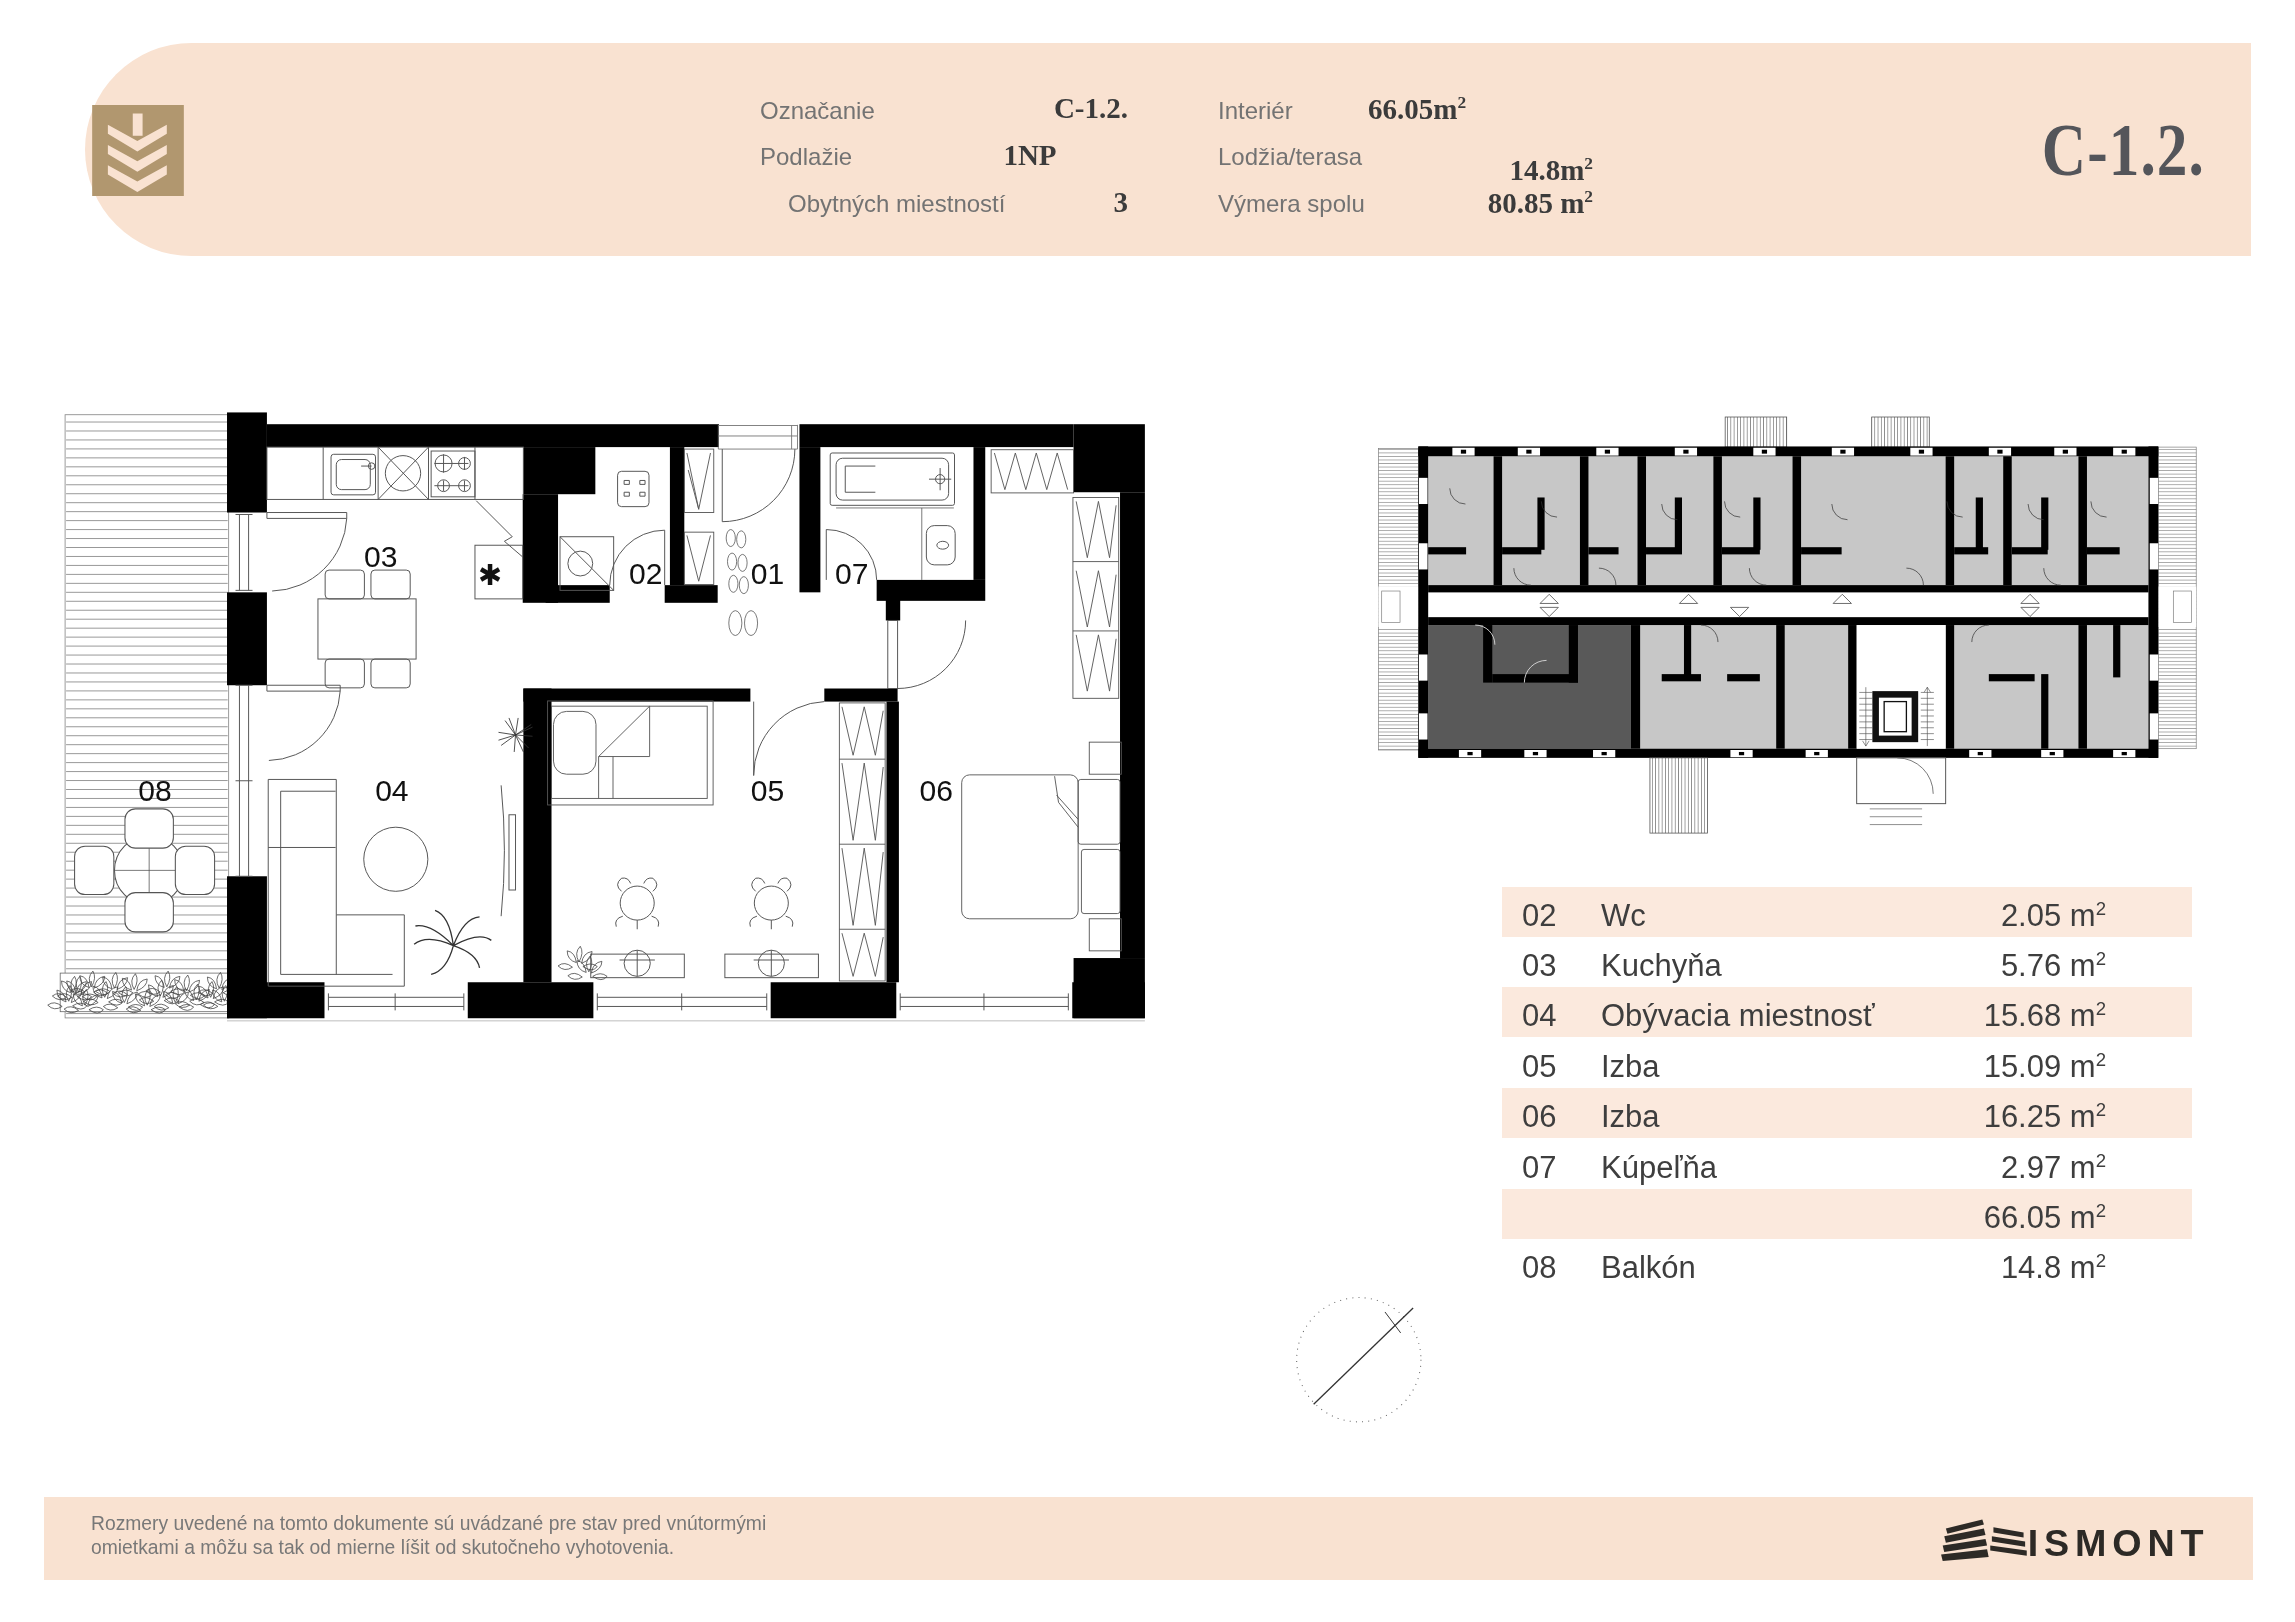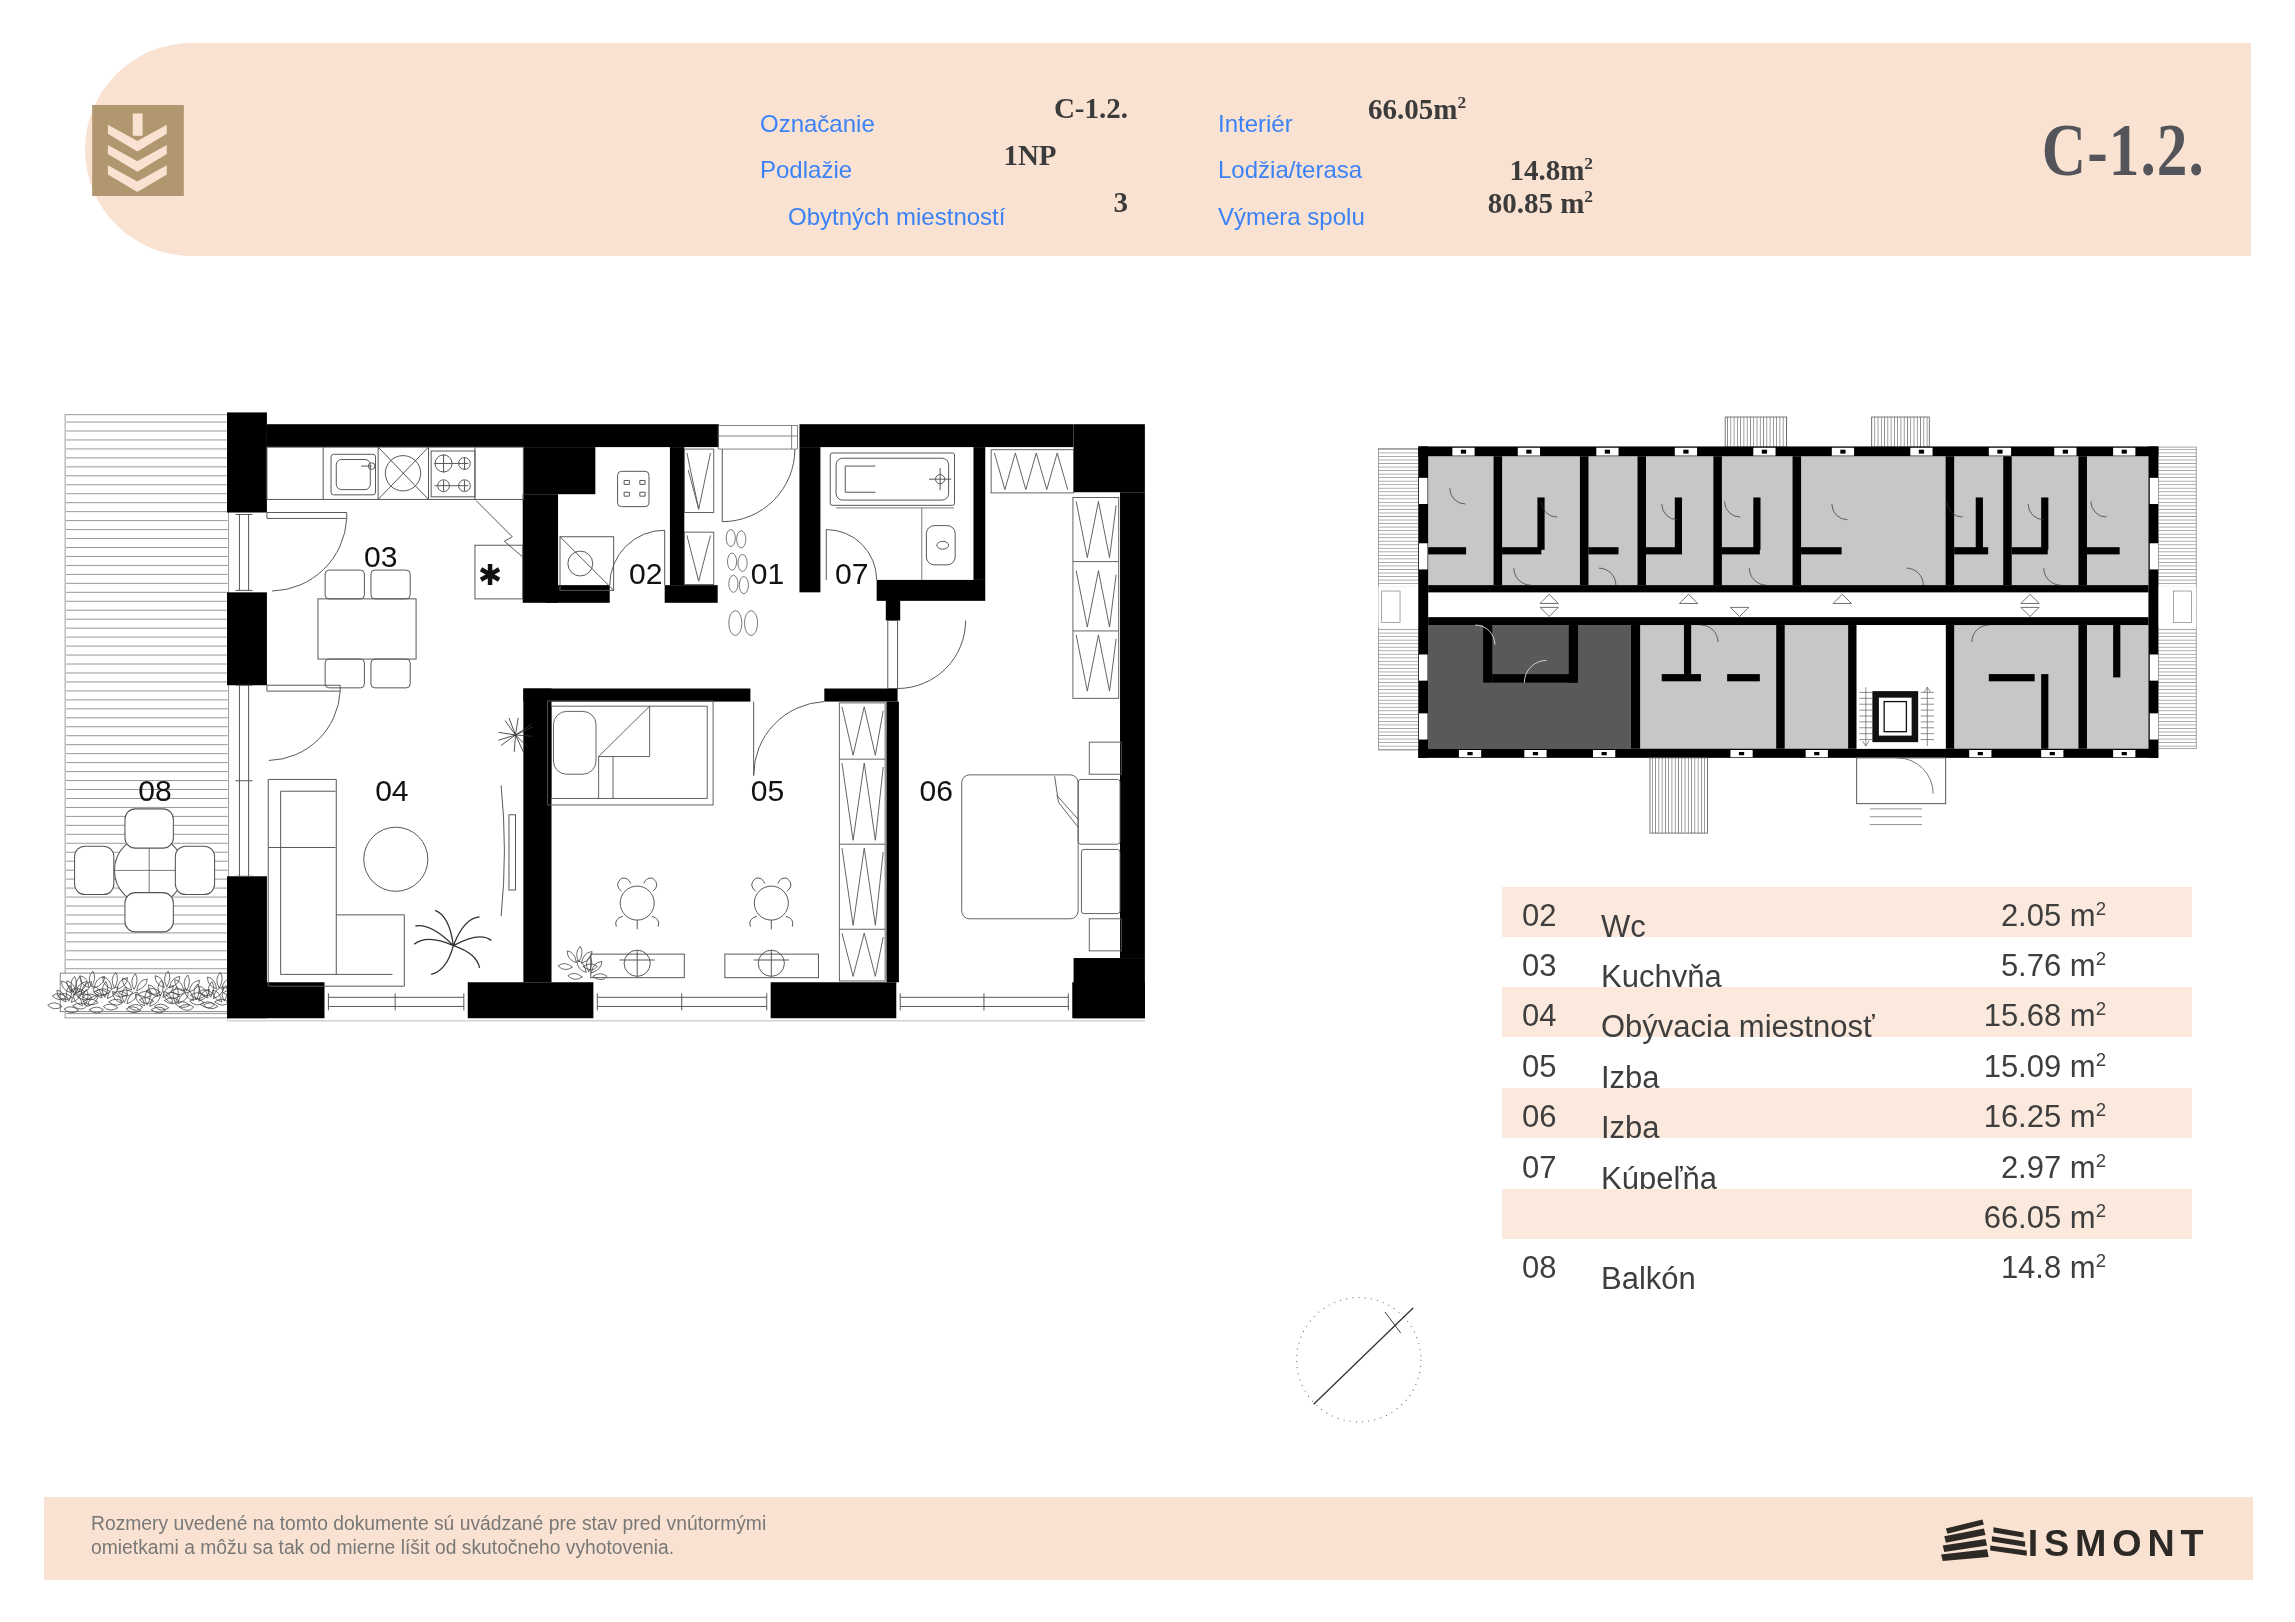--- a/index.html
+++ b/index.html
@@ -2,28 +2,28 @@
 <html style="font-size:10.5px"><head>
 <meta charset="utf-8">
 <style>
   html,body{margin:0;padding:0;background:#fff;}
   #page{position:relative;width:2295px;height:1623px;overflow:hidden;background:#fff;
         font-family:"Liberation Sans",sans-serif;}
   .abs{position:absolute;}
   
   #banner{left:85px;top:43px;width:2166px;height:213px;background:#f9e2d1;border-radius:107px 0 0 107px;}
   #klasky{left:214px;top:126px;width:458px;font-size:52px;font-weight:bold;letter-spacing:1.6px;color:#b1976f;}
-  .hlabel{color:#3b82f6;font-size:24px;margin-top:13px;}
+  .hlabel{color:#737373;font-size:24px;}
   .hval{color:#3b3b3b;font-size:29px;font-weight:bold;font-family:"Liberation Serif",serif;}
   #bigcode{left:1924px;top:109px;transform:scaleX(.84);transform-origin:100% 50%;width:281px;text-align:right;font-family:"Liberation Serif",serif;
            font-weight:bold;font-size:73px;color:#54555a;letter-spacing:1.3px;}
   
   .trow{left:1502px;width:690px;height:50px;color:#3e3e3e;font-size:31px;}
   .trow .num{position:absolute;left:20px;top:10.5px;}
-  .trow .nm{position:absolute;left:99px;top:10.5px;margin-top:11px;}
+  .trow .nm{position:absolute;left:99px;top:10.5px;}
   .trow .ar{position:absolute;right:86px;top:10.5px;}
   .beige{background:#fbe9dd;}
   sup{font-size:60%;vertical-align:super;}
   
   #footer{left:44px;top:1497px;width:2209px;height:83px;background:#f9e2d1;}
   #disc{left:91px;top:1512px;font-size:19.3px;line-height:24px;color:#787878;}
 </style>
 </head>
 <body>
 <div id="page">

